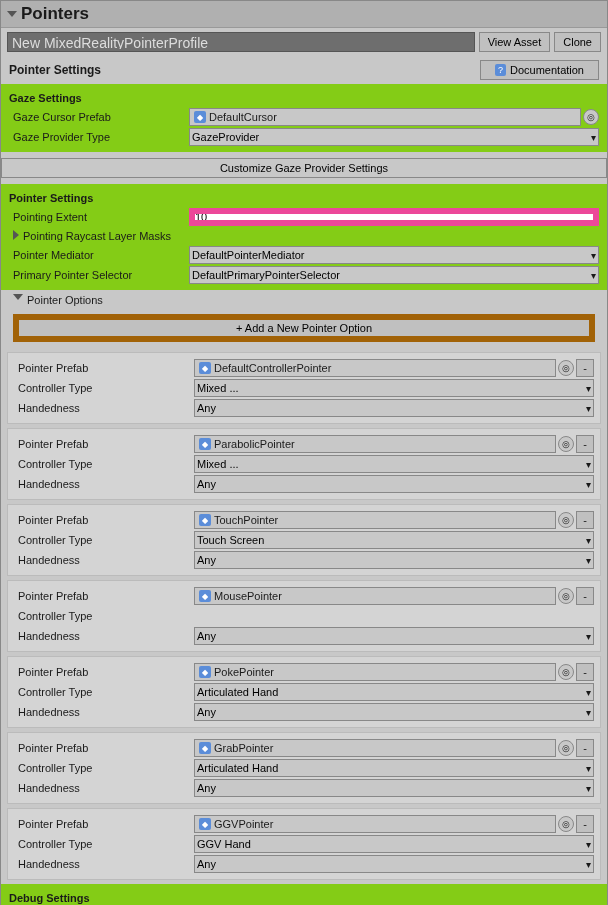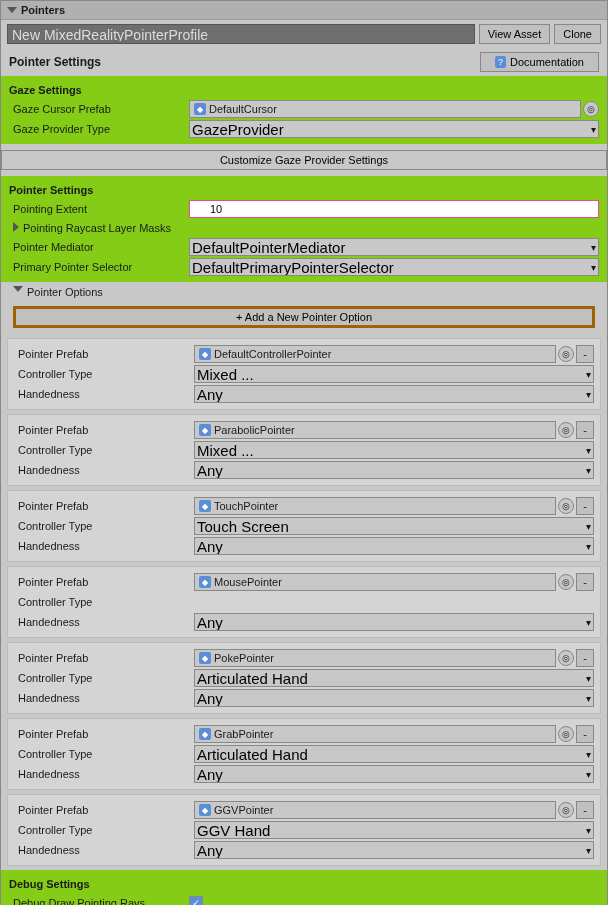--- a/index.html
+++ b/index.html
@@ -13,21 +13,21 @@
     }
     .panel {
       background: #c8c8c8;
       border: 1px solid #888;
       padding: 0;
     }
     .panel-header {
       background: #b0b0b0;
       padding: 3px 6px;
       font-weight: bold;
-      font-size: 11px;
+      font-size: 17px;
       display: flex;
       align-items: center;
       gap: 4px;
       border-bottom: 1px solid #999;
     }
     .triangle-down { display: inline-block; width: 0; height: 0; border-left: 5px solid transparent; border-right: 5px solid transparent; border-top: 6px solid #555; }
     .triangle-right { display: inline-block; width: 0; height: 0; border-top: 5px solid transparent; border-bottom: 5px solid transparent; border-left: 6px solid #555; }
     .top-bar {
       display: flex;
       align-items: center;
@@ -78,37 +78,37 @@
     }
     .field-value {
       flex: 1;
       display: flex;
       align-items: center;
       gap: 2px;
     }
     .input-text {
       flex: 1;
       height: 18px;
-      border: 1px solid #ec4899;
+      border: 6px solid #ec4899;
       background: #fff;
       font-size: 11px;
-      padding: 0 20px;
+      padding: 0 0;
     }
     .dropdown-wrapper {
       flex: 1;
       position: relative;
       display: flex;
       align-items: center;
     }
     .dropdown-wrapper select {
       width: 100%;
       height: 18px;
       border: 1px solid #888;
       background: #c8c8c8;
-      font-size: 15px;
+      font-size: 11px;
       padding: 0 2px;
       appearance: none;
       -webkit-appearance: none;
     }
     .dropdown-wrapper::after {
       content: '▾';
       position: absolute;
       right: 3px;
       pointer-events: none;
       font-size: 10px;
@@ -164,21 +164,21 @@
     .pointer-group {
       background: #d4d4d4;
       border: 1px solid #bbb;
       margin: 4px 6px;
       padding: 4px 6px;
     }
     .add-btn {
       width: calc(100% - 12px);
       margin: 4px 6px;
       background: #c0c0c0;
-      border: 3px solid #a16207;
+      border: 6px solid #a16207;
       font-size: 11px;
       padding: 2px 0;
       cursor: pointer;
       text-align: center;
     }
     .pointing-section-header {
       display: flex;
       align-items: flex-start;
       gap: 4px;
       padding: 2px 4px;

